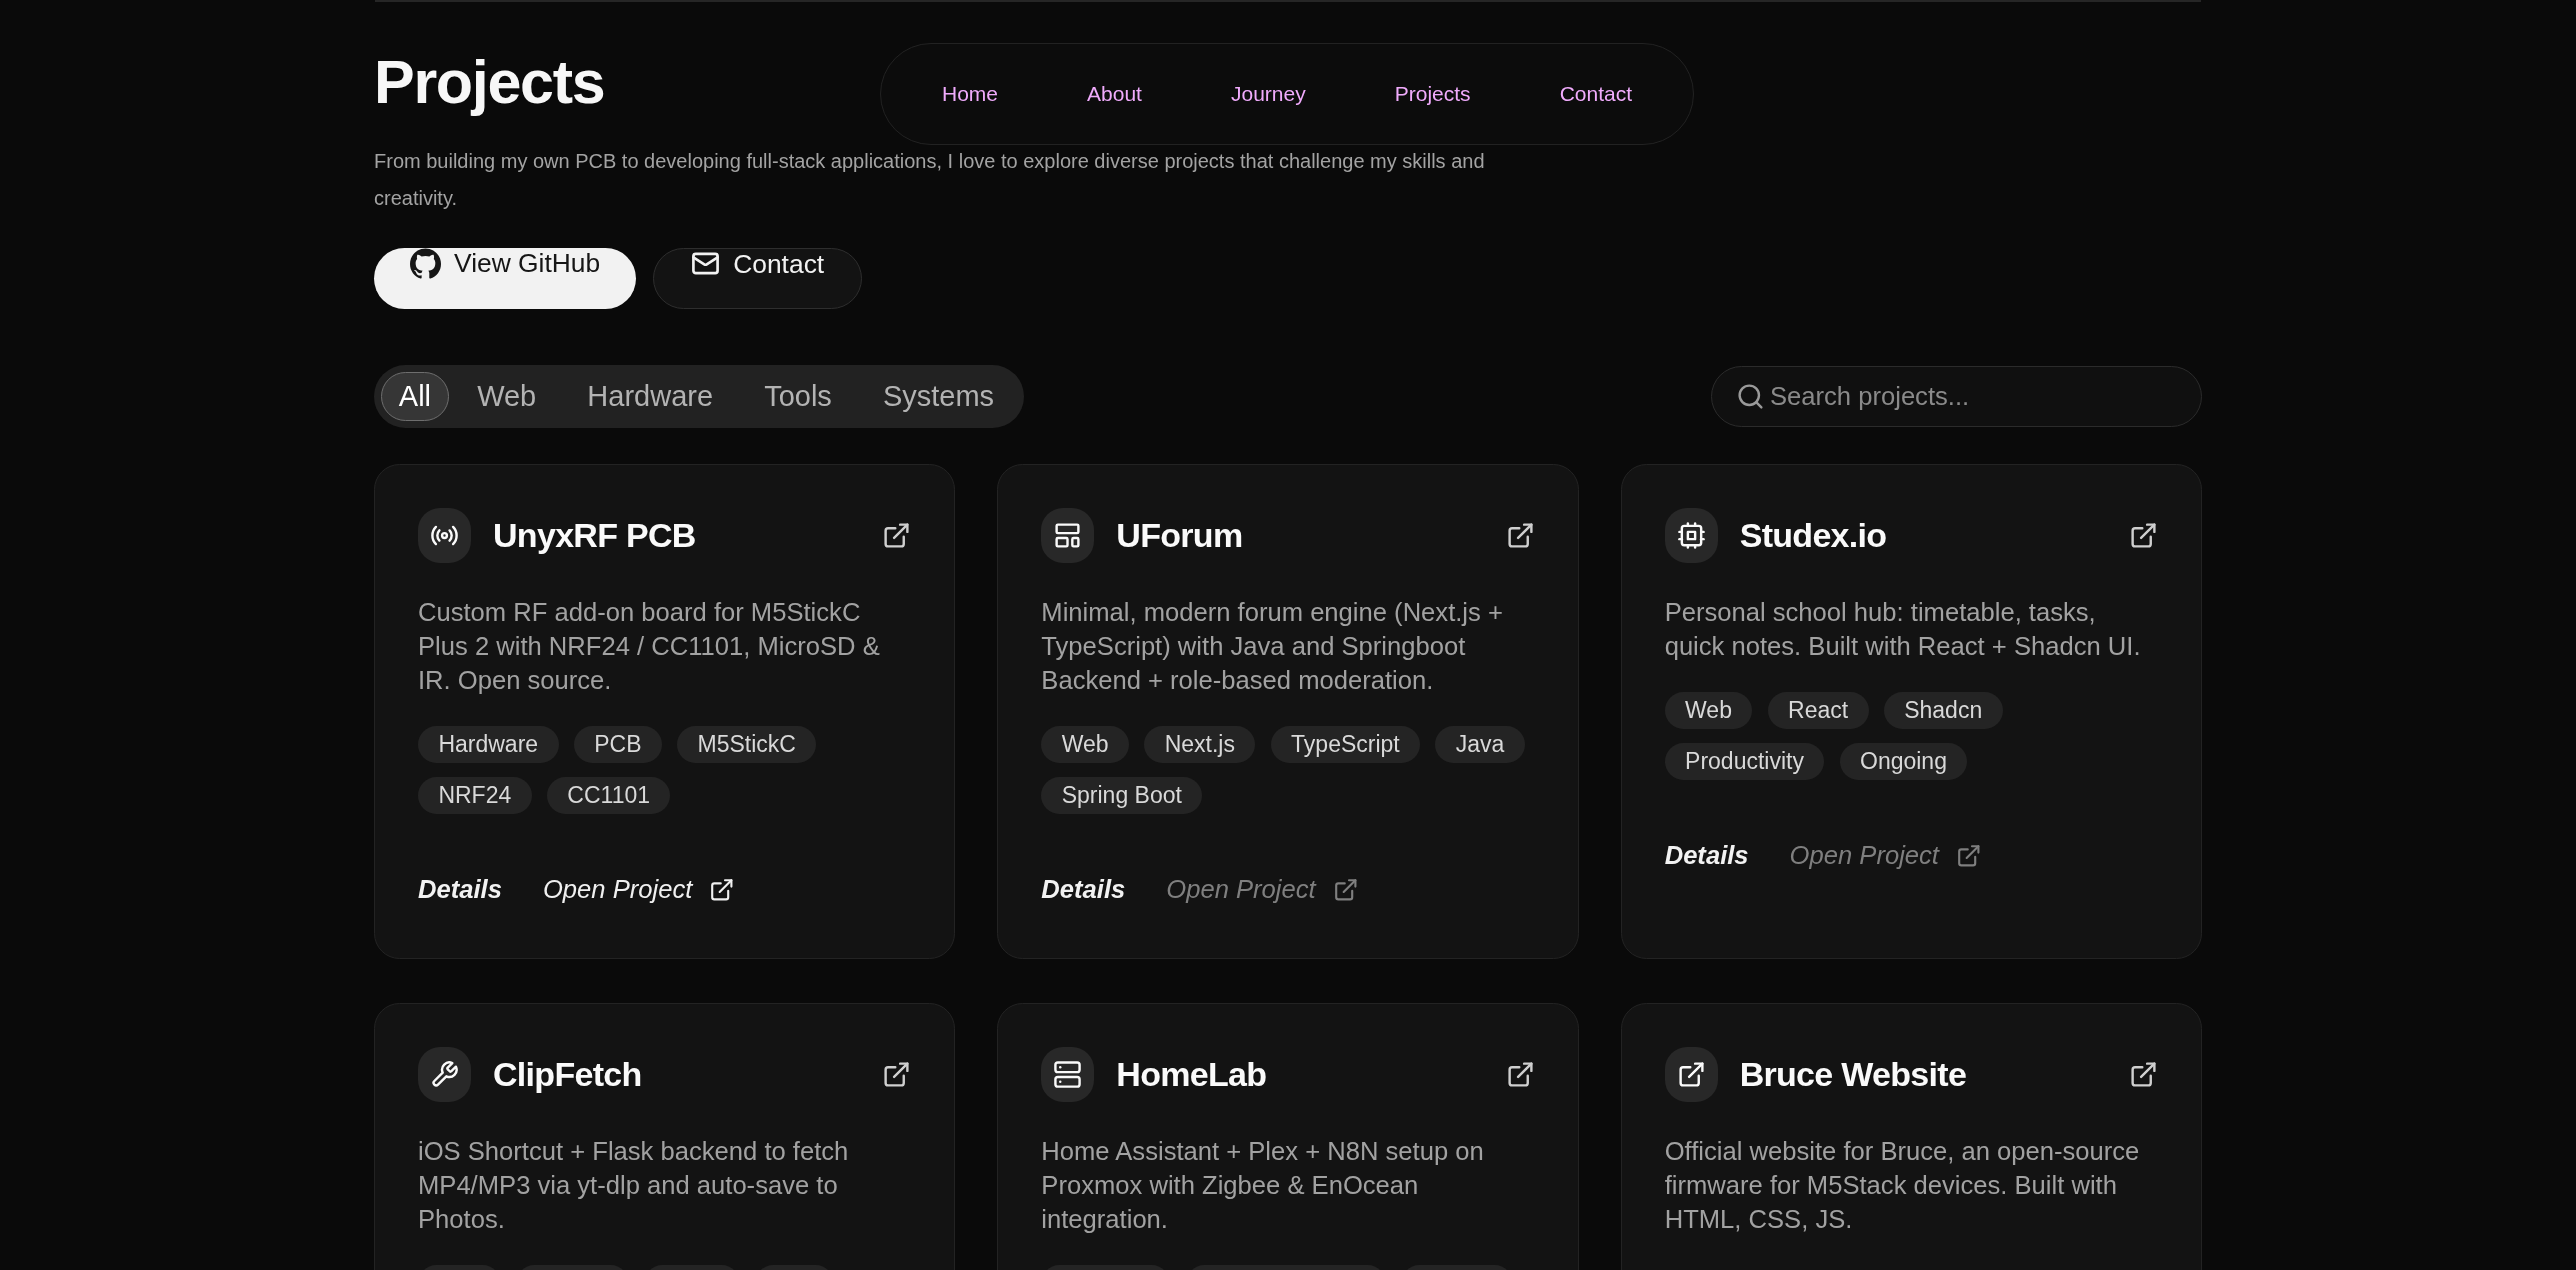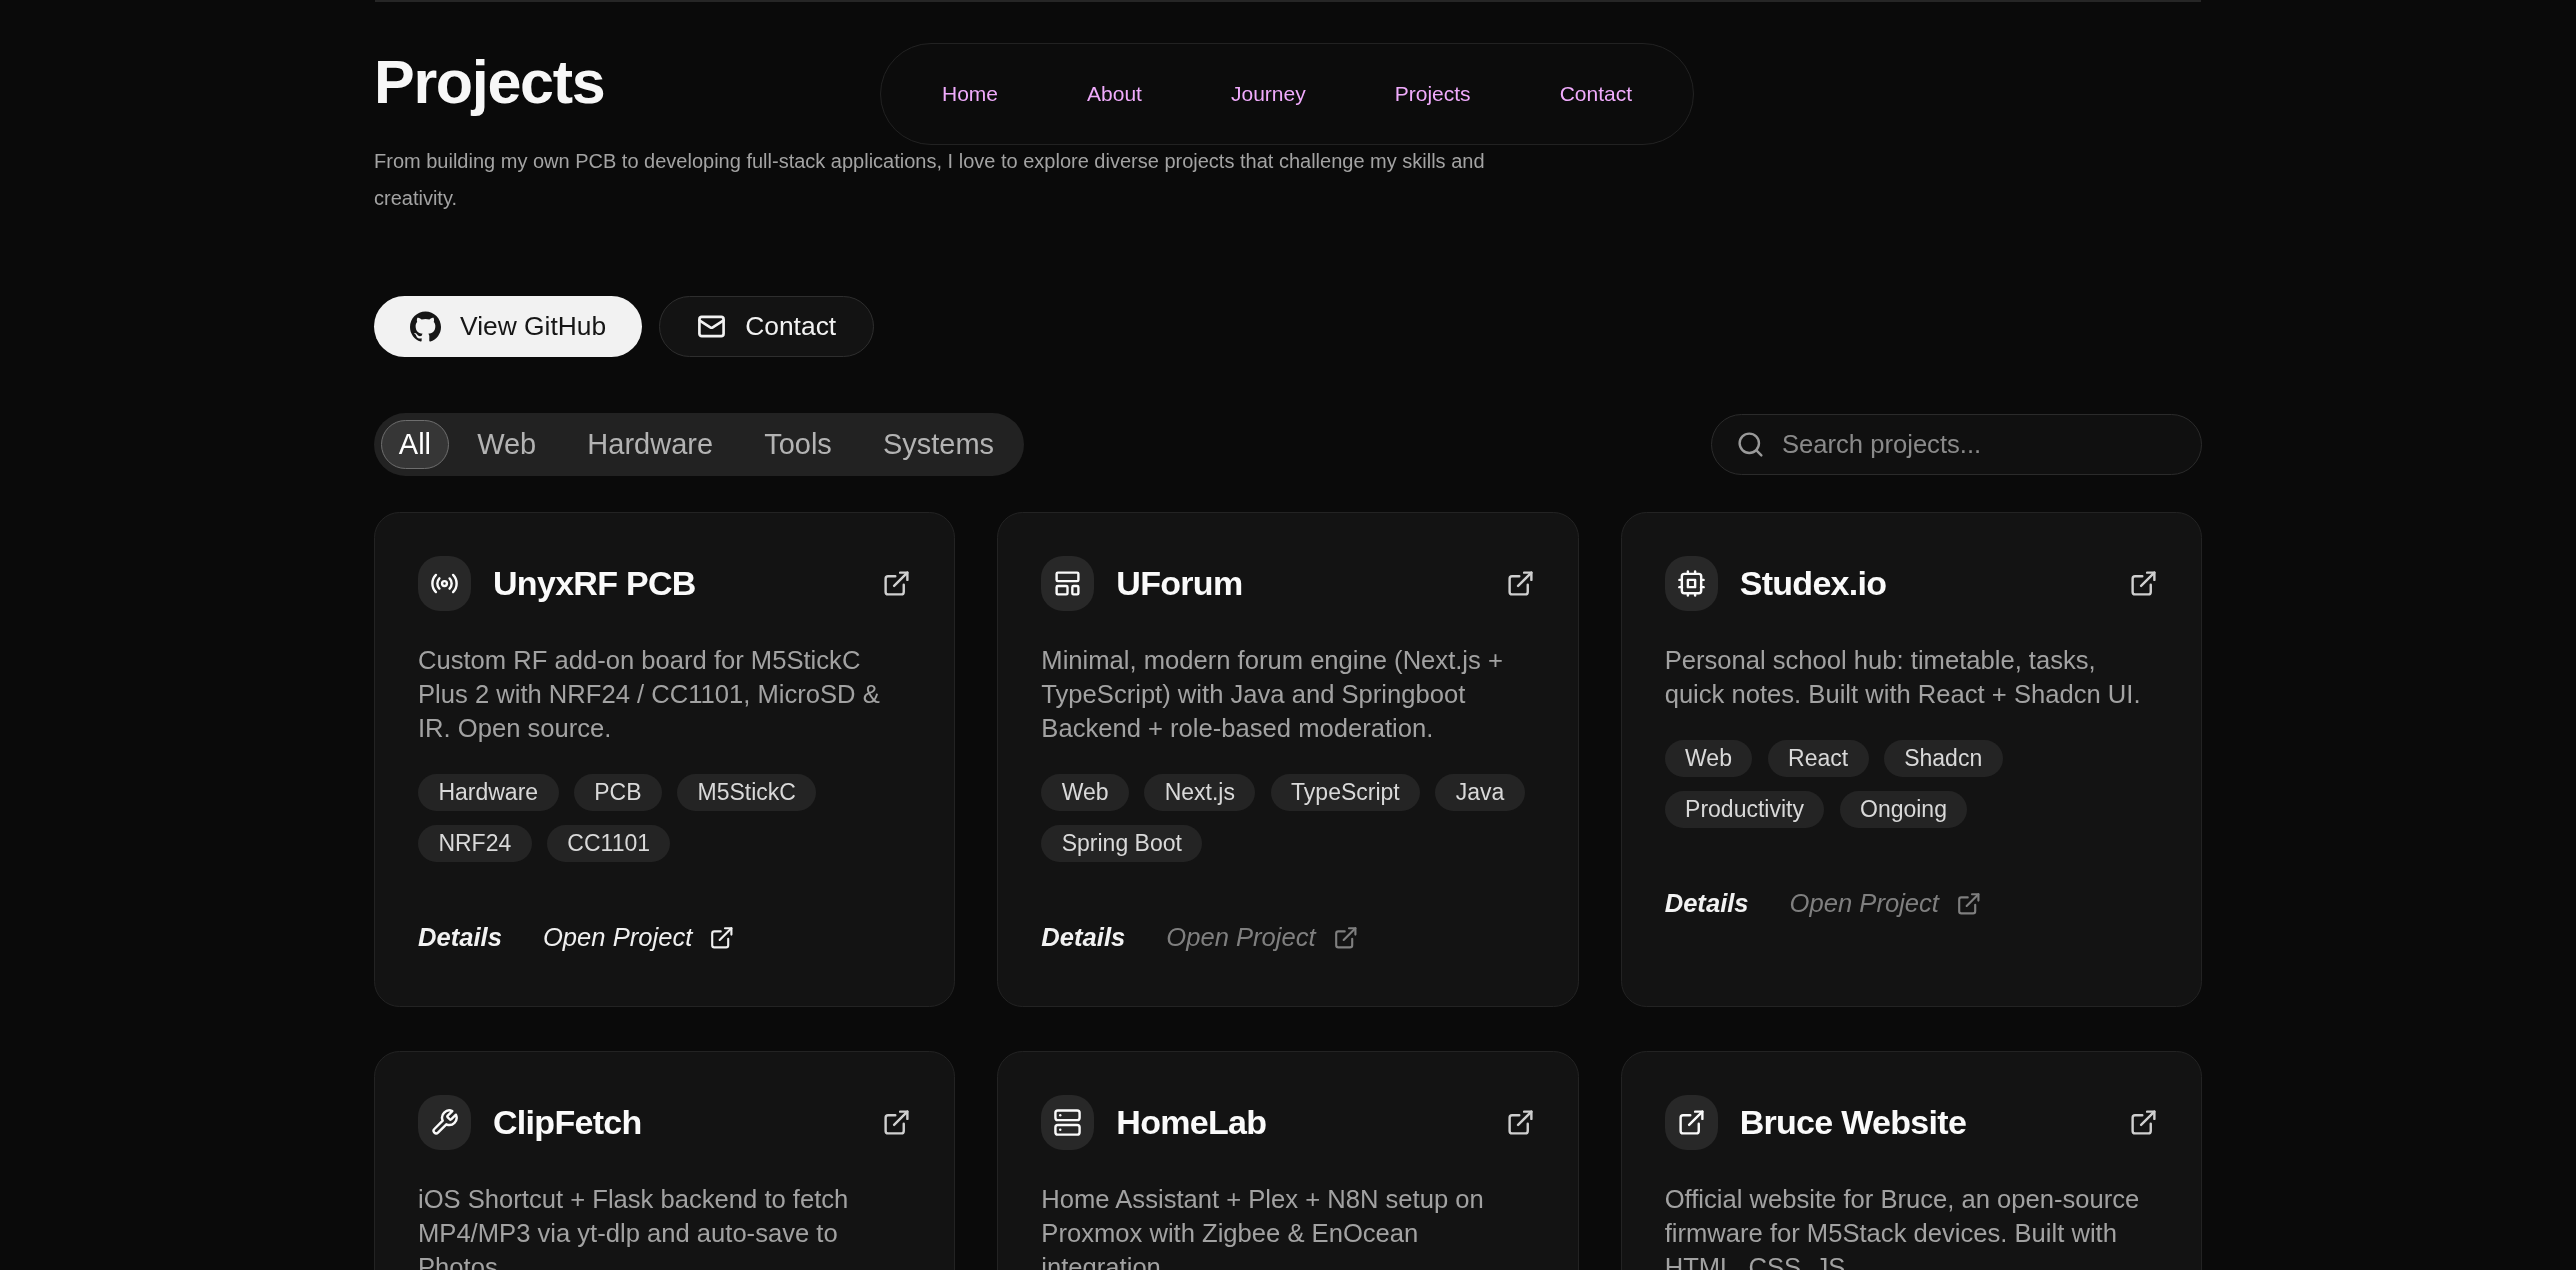--- a/index.html
+++ b/index.html
@@ -56,29 +56,27 @@
     font-weight: 400;
   }
   .hero-buttons {
     margin-top: 31px;
     display: flex;
     gap: 17px;
     align-items: center;
   }
   .btn {
     display: inline-flex;
-    align-items: center;
-    gap: 19px;
+    gap: 13px;
     height: 61px;
     border-radius: 851px;
     font-size: 26.4px;
     font-weight: 500;
     cursor: pointer;
     font-family: inherit;
-    margin-top: 48px;
   }
   .btn-light { background: #f2f2f2; color: #161616; border: none; padding: 0 36px; }
   .btn-dark  { background: #131313; color: #f2f2f2; border: 1.7px solid #2e2e2e; padding: 0 37px; }
   .btn svg { flex: 0 0 auto; }
   
   .toolbar {
     margin-top: 56px;
     display: flex;
     align-items: center;
     justify-content: space-between;
@@ -108,21 +106,21 @@
   .filter-chip.active {
     background: #363636;
     border-color: #6e6e6e;
     color: #ffffff;
     padding: 0 17px;
     font-weight: 500;
   }
   .search {
     display: flex;
     align-items: center;
-    gap: 17px;
+    gap: 5px;
     width: 491px;
     height: 61px;
     border: 1.7px solid #2b2b2b;
     background: #101010;
     border-radius: 851px;
     padding: 0 24px;
   }
   .search input {
     flex: 1;
     background: transparent;

